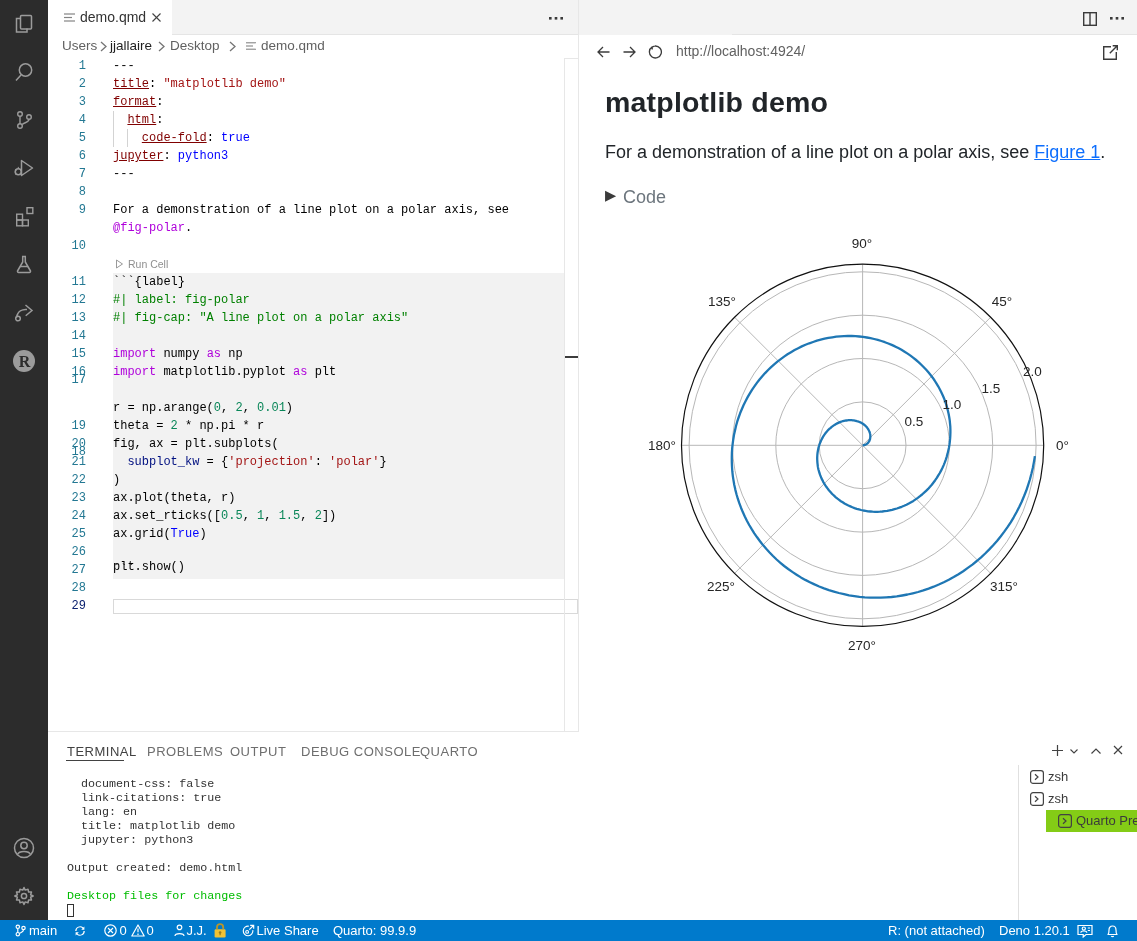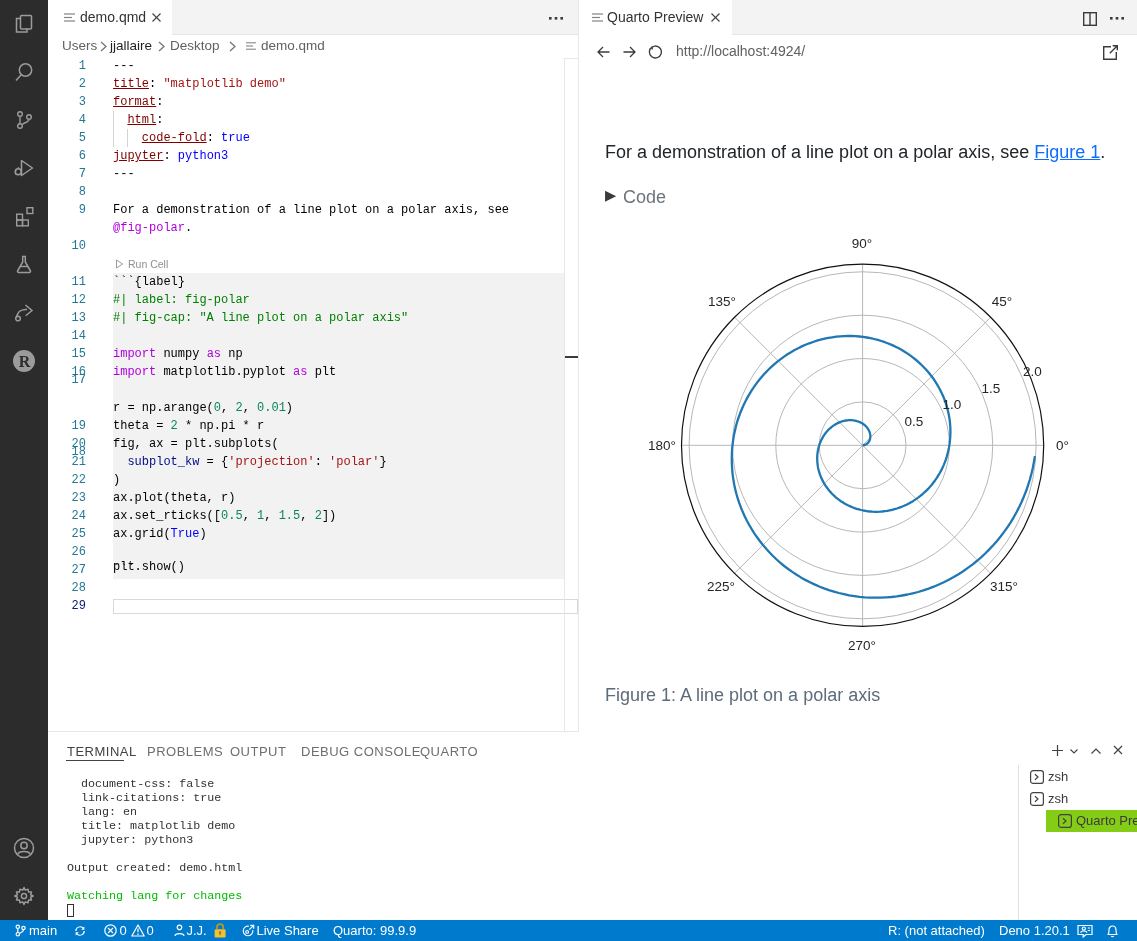--- a/index.html
+++ b/index.html
@@ -126,36 +126,20 @@
   <div style="position:absolute; left:124px; top:34px; width:407px; height:1px; background:#e5e5e5;"></div>
   <svg width="14" height="3" style="position:absolute; left:501px; top:17px;" viewBox="0 0 14 3">
       <g fill="#3b3b3b">
         <rect x="0" y="0" width="2.6" height="2.6"></rect>
         <rect x="5.7" y="0" width="2.6" height="2.6"></rect>
         <rect x="11.4" y="0" width="2.6" height="2.6"></rect>
       </g>
     </svg>
 </div>
 <div class="abs" id="tabsR">
-  <div class="tab" style="left:0; width:153px; font-size:14px;">
-    <svg width="11" height="11" style="position:absolute; left:13px; top:12px;" viewBox="0 0 11 11">
-        <g stroke="#848484" stroke-width="1.2">
-          <line x1="0" y1="2" x2="11" y2="2"></line>
-          <line x1="0" y1="5.5" x2="8" y2="5.5"></line>
-          <line x1="0" y1="9" x2="11" y2="9"></line>
-        </g>
-      </svg>
-    <span style="position:absolute; left:28px; top:0; line-height:35px;">Quarto Preview</span>
-    <svg width="11" height="11" style="position:absolute; left:131px; top:12px;" viewBox="0 0 11 11">
-        <g stroke="#424242" stroke-width="1.1">
-          <line x1="1.5" y1="1.5" x2="9.5" y2="9.5"></line>
-          <line x1="9.5" y1="1.5" x2="1.5" y2="9.5"></line>
-        </g>
-      </svg>
-  </div>
   <div style="position:absolute; left:153px; top:34px; width:405px; height:1px; background:#e5e5e5;"></div>
   <svg width="14" height="14" style="position:absolute; left:504px; top:12px;" viewBox="0 0 14 14">
       <rect x="0.7" y="0.7" width="12.6" height="12.6" fill="none" stroke="#3b3b3b" stroke-width="1.4"></rect>
       <line x1="7" y1="0.7" x2="7" y2="13.3" stroke="#3b3b3b" stroke-width="1.4"></line>
     </svg>
   <svg width="14" height="3" style="position:absolute; left:531px; top:17px;" viewBox="0 0 14 3">
       <g fill="#3b3b3b">
         <rect x="0" y="0" width="2.6" height="2.6"></rect>
         <rect x="5.7" y="0" width="2.6" height="2.6"></rect>
         <rect x="11.4" y="0" width="2.6" height="2.6"></rect>
@@ -252,20 +236,21 @@
       <path d="M7 1 L12 6 L7 11 M12 6 H0.5" stroke="#3b3b3b" stroke-width="1.3" fill="none"></path>
     </svg>
   <svg width="14" height="14" style="position:absolute; left:69px; top:10px;" viewBox="0 0 14 14">
       <path d="M4.2 1.9 A6 6 0 1 0 7 1 M4.2 1.9 V4.6 M4.2 1.9 L6.8 1.2" stroke="#3b3b3b" stroke-width="1.3" fill="none"></path>
     </svg>
   <div style="position:absolute; left:97px; top:8px; font-size:14px; color:#616161;">http://localhost:4924/</div>
   <svg width="15" height="15" style="position:absolute; left:524px; top:10px;" viewBox="0 0 15 15">
       <path d="M8 1.7 H0.7 V14.3 H13.3 V7" stroke="#3b3b3b" stroke-width="1.4" fill="none"></path>
       <path d="M9.7 0.7 H14.3 V5.3 M14 1 L6.8 8.2" stroke="#3b3b3b" stroke-width="1.4" fill="none"></path>
     </svg>
+  <div style="position:absolute; left:26px; top:51px; font-size:28.5px; font-weight:bold; color:#212529; letter-spacing:0.2px;">matplotlib demo</div>
   <div style="position:absolute; left:26px; top:107px; font-size:18px; color:#212529;">For a demonstration of a line plot on a polar axis, see <a class="lnk">Figure&nbsp;1</a>.</div>
   <div style="position:absolute; left:26px; top:152px; font-size:18px; color:#6c757d;">
       <span style="position:absolute; left:0; top:0; color:#3b3b3b; font-size:14.5px;">▶</span>
       <span style="position:absolute; left:18px;">Code</span>
     </div>
   <svg width="558" height="440" style="position:absolute; left:0; top:195px;" viewBox="0 0 558 440">
       <circle cx="283.6" cy="215.3" r="43.4" fill="none" stroke="#b7b7b7" stroke-width="1"></circle>
       <circle cx="283.6" cy="215.3" r="86.8" fill="none" stroke="#b7b7b7" stroke-width="1"></circle>
       <circle cx="283.6" cy="215.3" r="130.1" fill="none" stroke="#b7b7b7" stroke-width="1"></circle>
       <circle cx="283.6" cy="215.3" r="173.5" fill="none" stroke="#b7b7b7" stroke-width="1"></circle>
@@ -285,21 +270,20 @@
       <text x="83" y="219.8" text-anchor="middle" font-size="13.5" fill="#262626" font-family="Liberation Sans, sans-serif">180°</text>
       <text x="423" y="75.5" text-anchor="middle" font-size="13.5" fill="#262626" font-family="Liberation Sans, sans-serif">45°</text>
       <text x="143" y="75.5" text-anchor="middle" font-size="13.5" fill="#262626" font-family="Liberation Sans, sans-serif">135°</text>
       <text x="142" y="360.5" text-anchor="middle" font-size="13.5" fill="#262626" font-family="Liberation Sans, sans-serif">225°</text>
       <text x="425" y="360.5" text-anchor="middle" font-size="13.5" fill="#262626" font-family="Liberation Sans, sans-serif">315°</text>
       <text x="335" y="195.5" text-anchor="middle" font-size="13.5" fill="#262626" font-family="Liberation Sans, sans-serif">0.5</text>
       <text x="373" y="179.0" text-anchor="middle" font-size="13.5" fill="#262626" font-family="Liberation Sans, sans-serif">1.0</text>
       <text x="412" y="162.5" text-anchor="middle" font-size="13.5" fill="#262626" font-family="Liberation Sans, sans-serif">1.5</text>
       <text x="453.5" y="145.5" text-anchor="middle" font-size="13.5" fill="#262626" font-family="Liberation Sans, sans-serif">2.0</text>
     </svg>
-  <div style="position:absolute; left:26px; top:650px; font-size:18px; color:#5e6b7a;">Figure&nbsp;1: A line plot on a polar axis</div>
 </div>
 <div class="abs" id="panel">
   <div class="ptab" style="left:19px; color:#424242;">TERMINAL</div>
   <div class="abs" style="left:18px; top:27.5px; width:58px; height:1px; background:#424242;"></div>
   <div class="ptab" style="left:99px; color:#6e6e6e;">PROBLEMS</div>
   <div class="ptab" style="left:182px; color:#6e6e6e;">OUTPUT</div>
   <div class="ptab" style="left:253px; color:#6e6e6e;">DEBUG CONSOLE</div>
   <div class="ptab" style="left:372px; color:#6e6e6e;">QUARTO</div>
   <svg width="11" height="11" style="position:absolute; left:1004px; top:13px;" viewBox="0 0 11 11">
       <path d="M5.5 0 V11 M0 5.5 H11" stroke="#424242" stroke-width="1.2"></path>
@@ -312,21 +296,21 @@
     </svg>
   <svg width="10" height="10" style="position:absolute; left:1065px; top:13px;" viewBox="0 0 10 10">
       <path d="M1 1 L9 9 M9 1 L1 9" stroke="#424242" stroke-width="1.2"></path>
     </svg>
   <div class="tline" style="top:45px;">  document-css: false</div>
   <div class="tline" style="top:59px;">  link-citations: true</div>
   <div class="tline" style="top:73px;">  lang: en</div>
   <div class="tline" style="top:87px;">  title: matplotlib demo</div>
   <div class="tline" style="top:101px;">  jupyter: python3</div>
   <div class="tline" style="top:129px;">Output created: demo.html</div>
-  <div class="tline" style="top:157px; color:#00bc00;">Watching lang for changes</div>
+  <div class="tline" style="top:157px; color:#00bc00;">Desktop files for changes</div>
   <div class="abs" style="left:19px; top:172px; width:7px; height:13px; border:1.5px solid #333;"></div>
   <div class="abs" style="left:970px; top:33px; width:1px; height:155px; background:#e0e0e0;"></div>
   <div id="termlist">
     <div class="trow" style="top:0px;">
         <svg width="14" height="14" style="position:absolute; left:12px; top:4px;" viewBox="0 0 14 14">
           <rect x="0.6" y="0.6" width="12.8" height="12.8" rx="2.5" fill="none" stroke="#424242" stroke-width="1.2"></rect>
           <path d="M5 4.2 L8 7 L5 9.8" fill="none" stroke="#424242" stroke-width="1.2"></path>
         </svg>
         <span style="position:absolute; left:30px;">zsh</span>
       </div>

